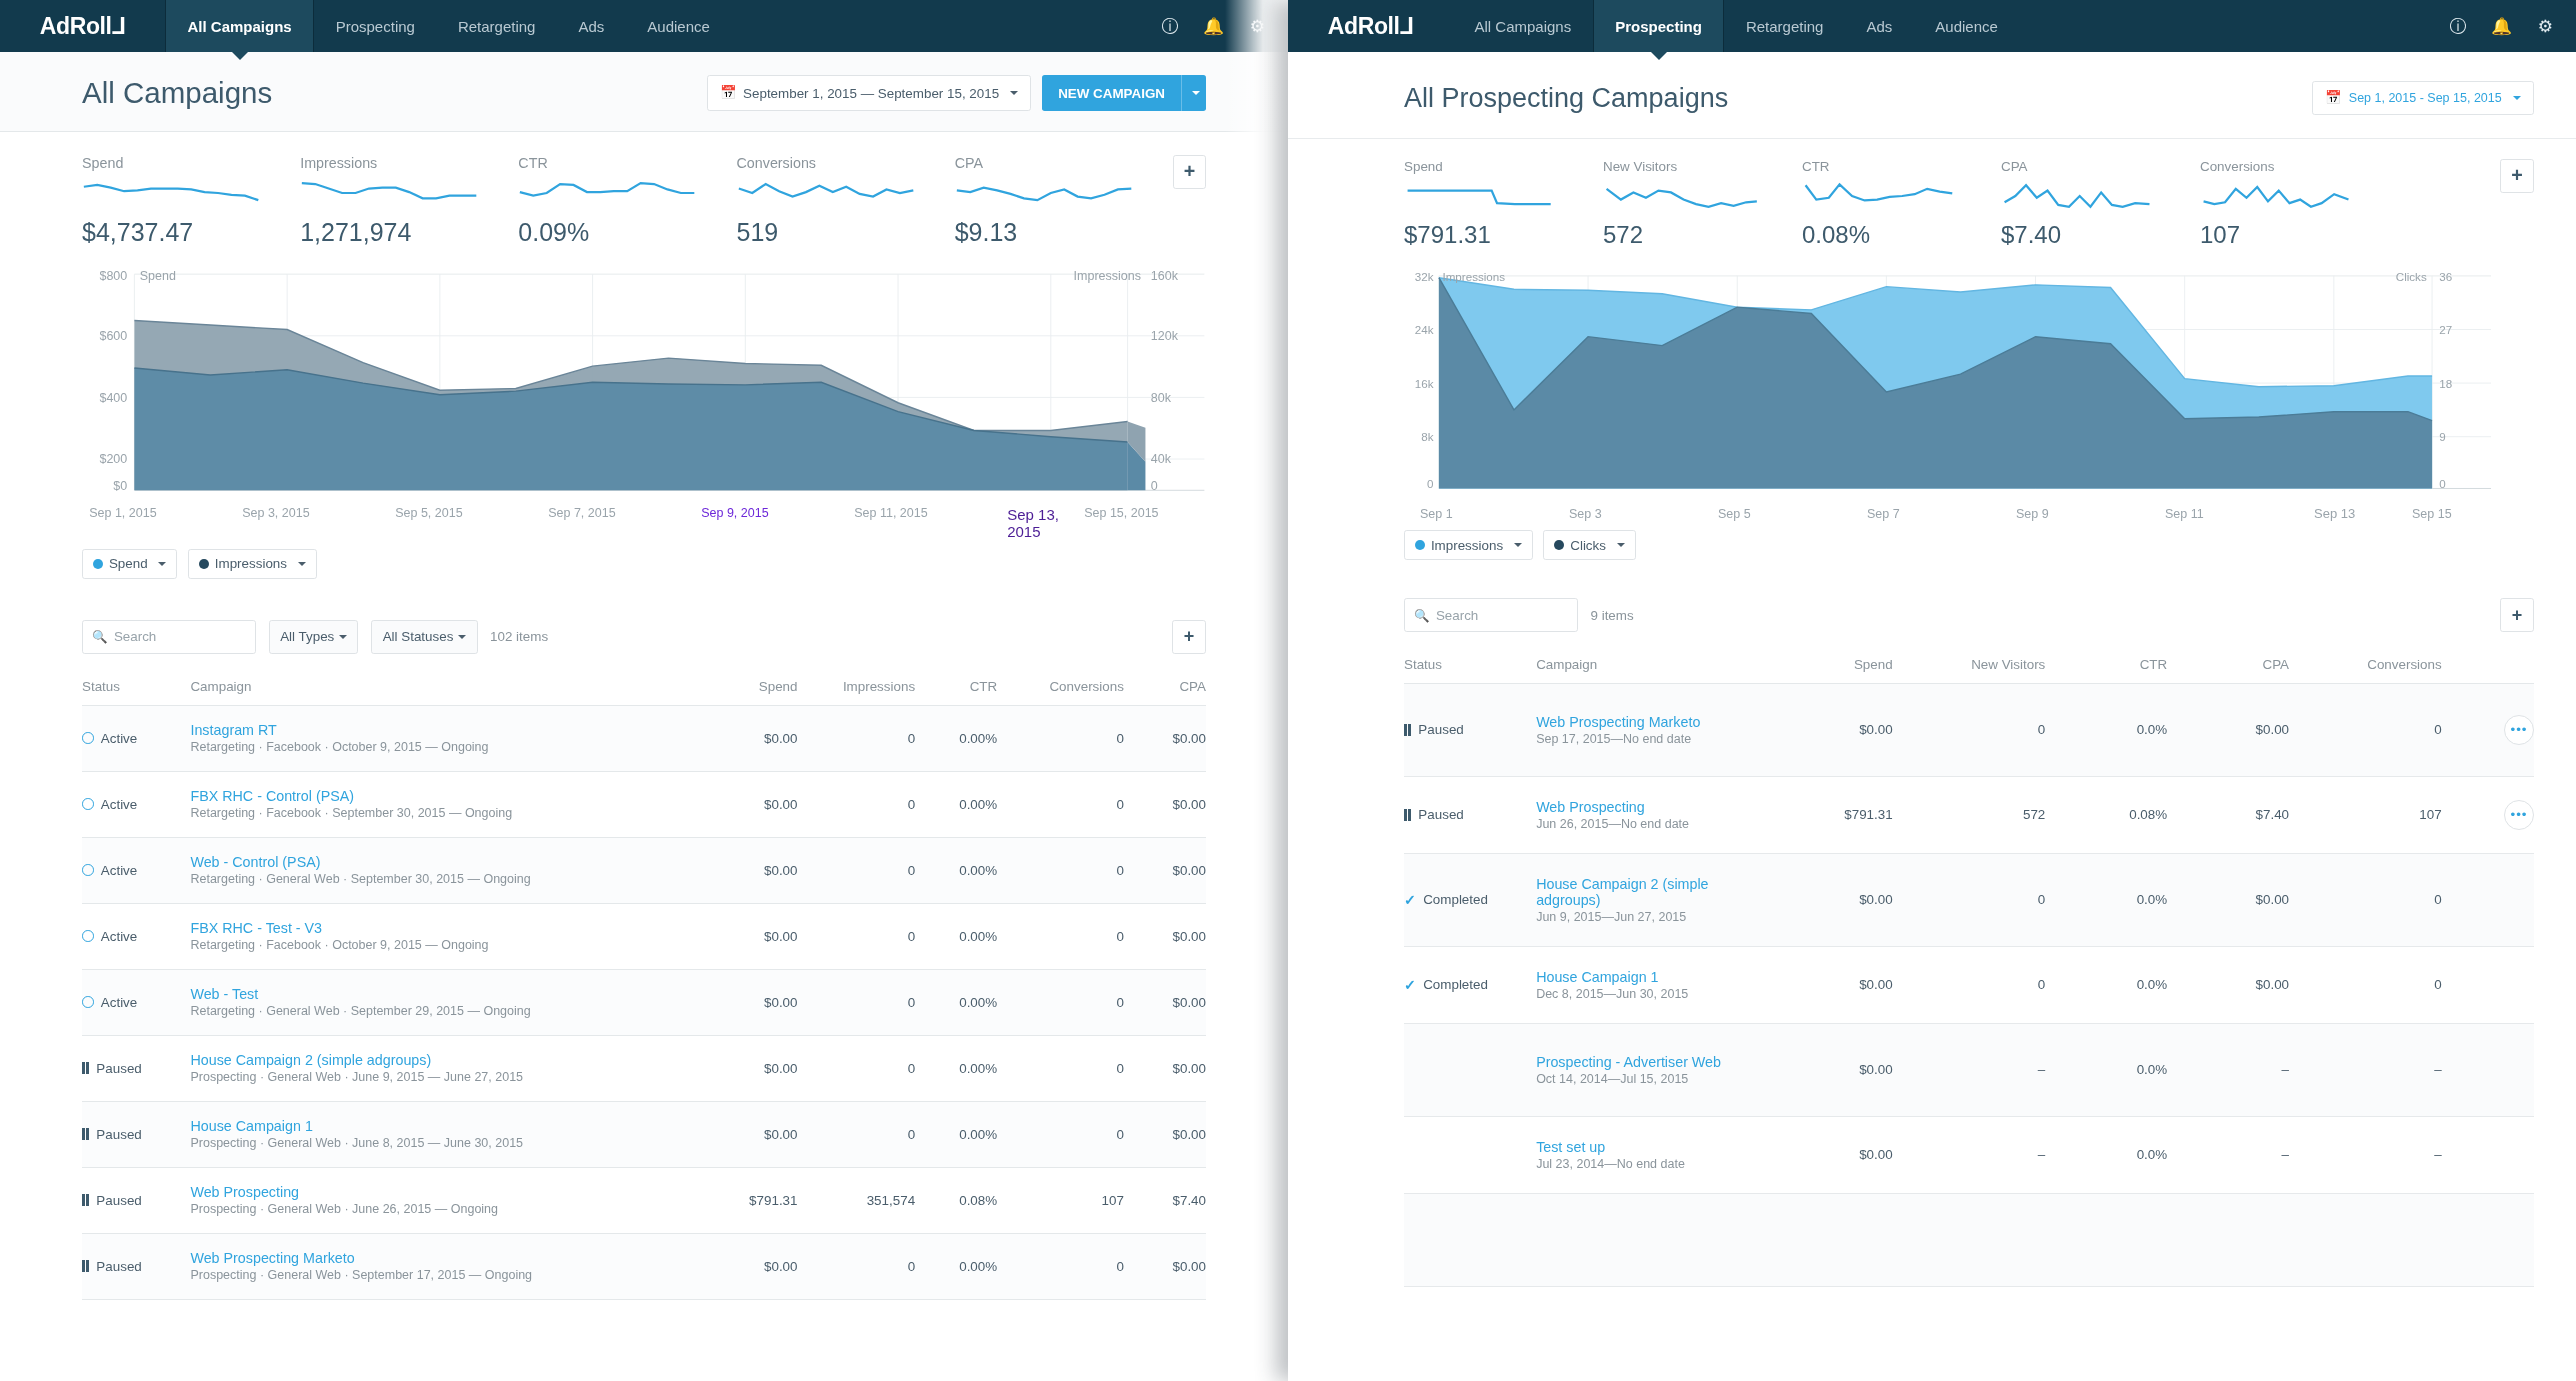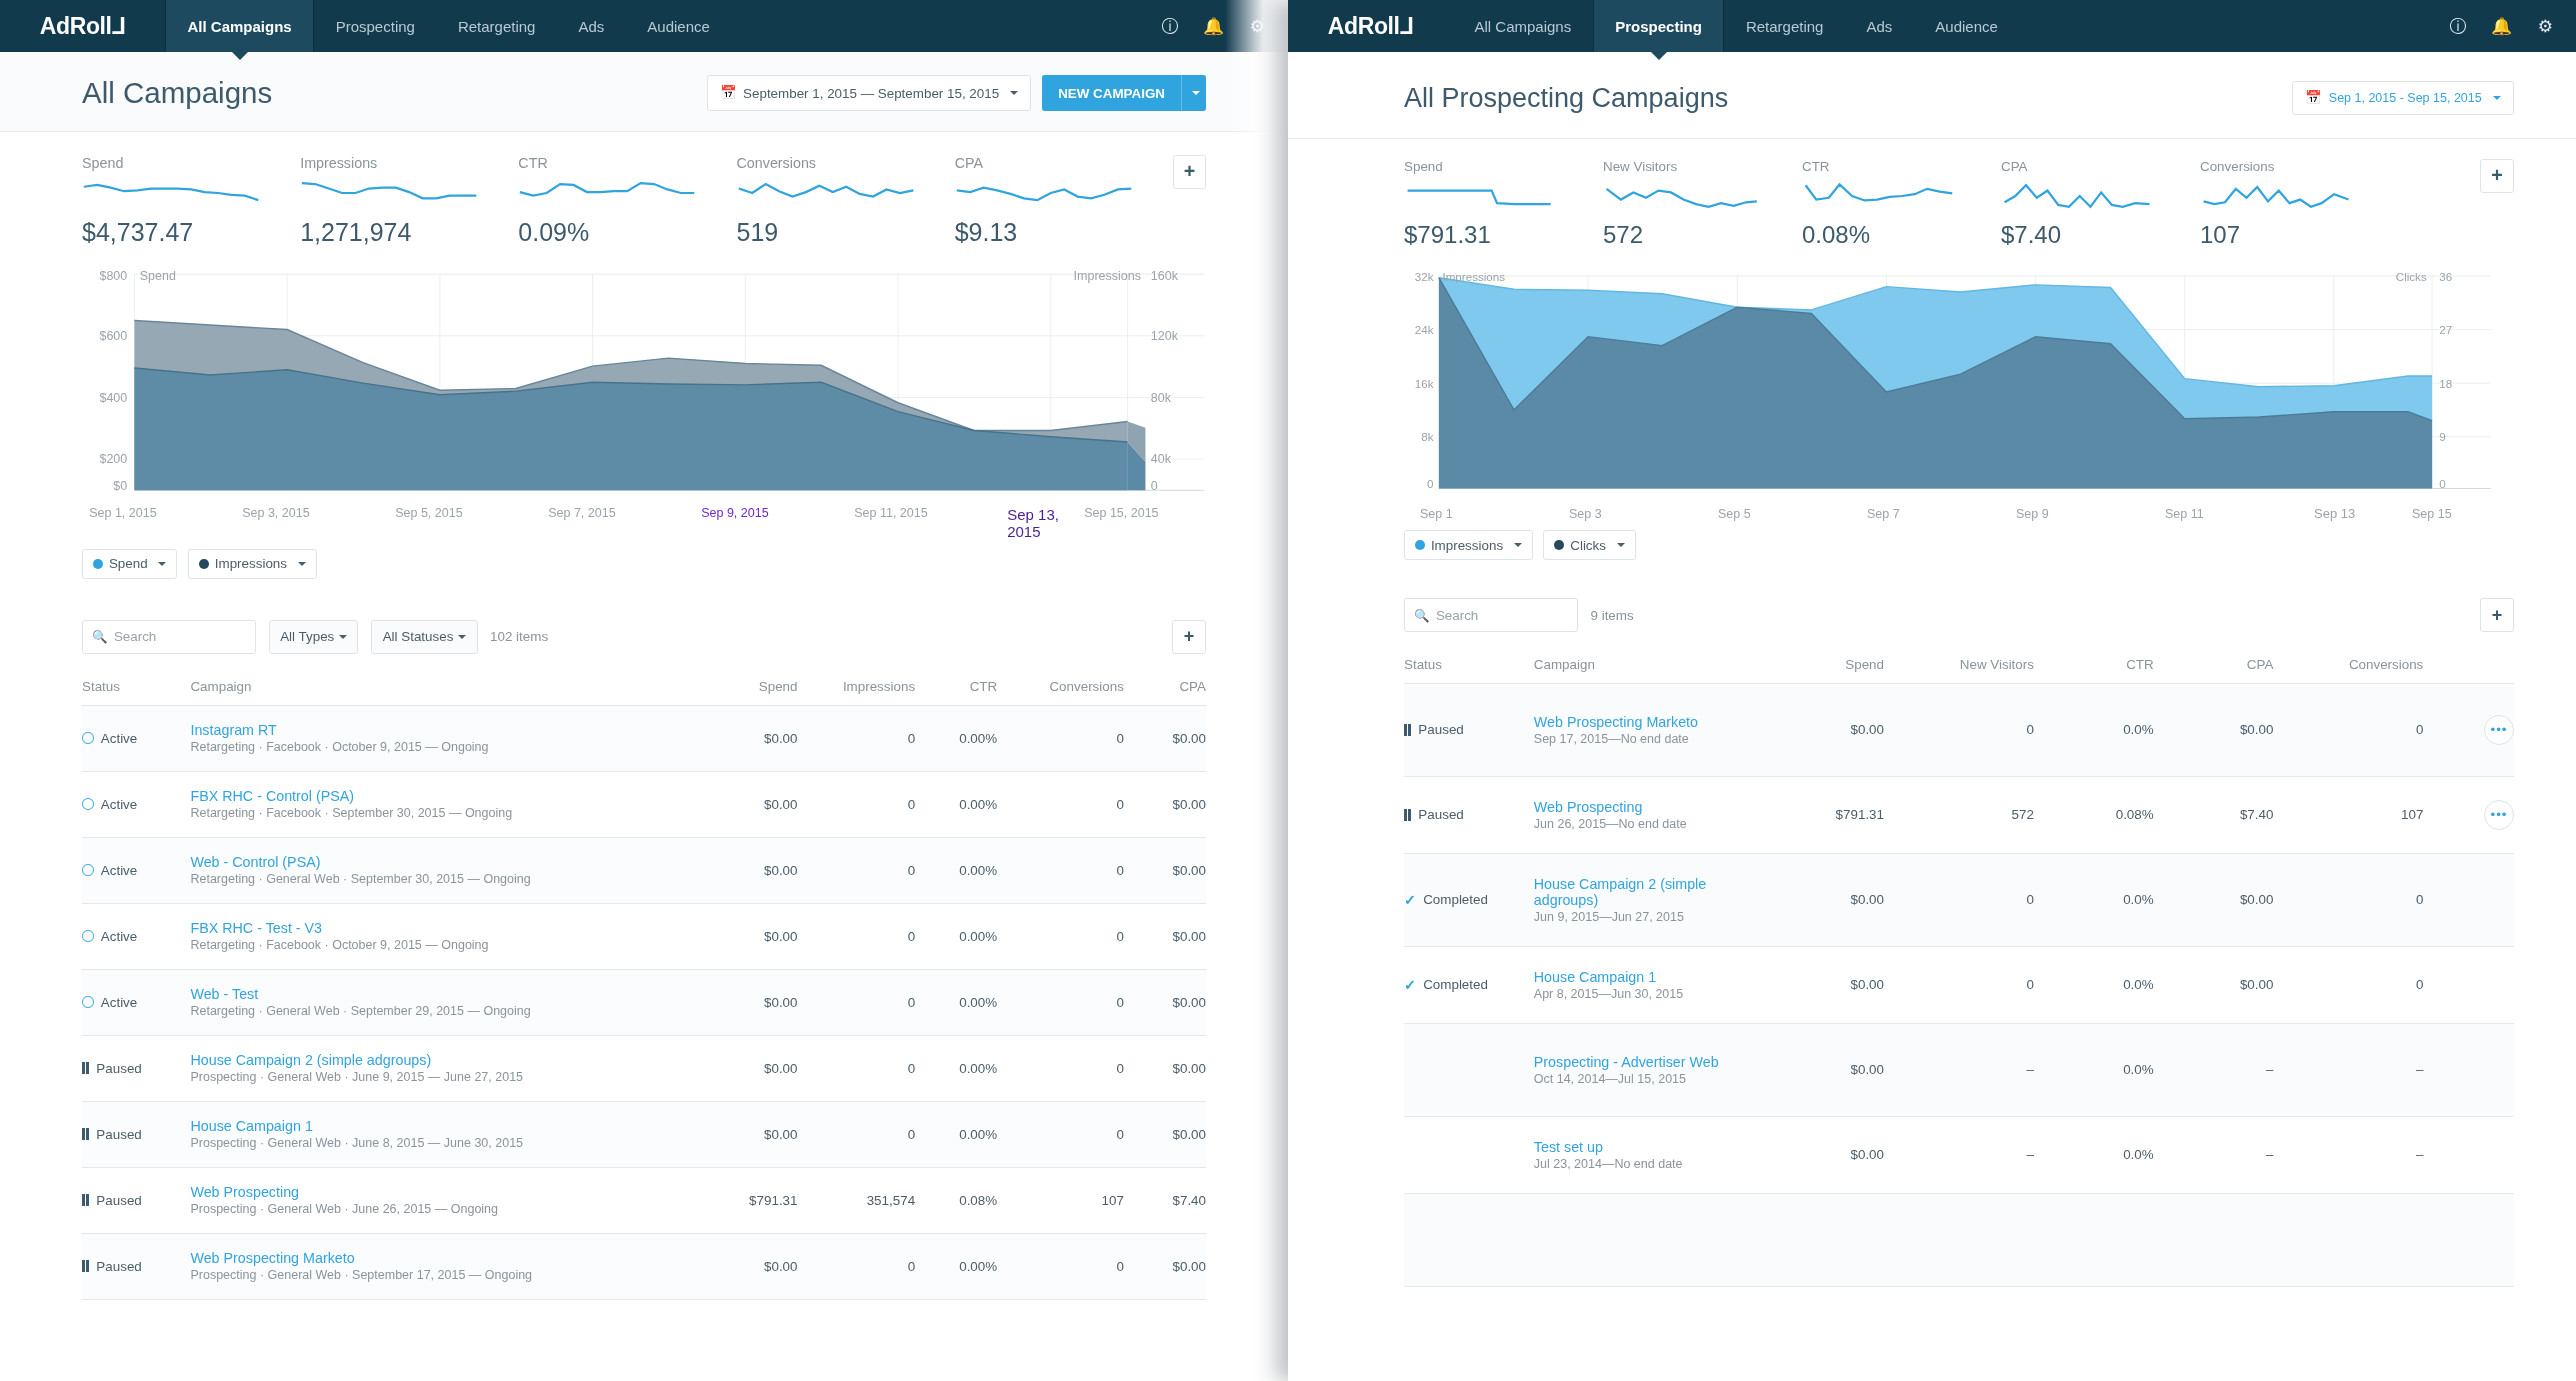--- a/index.html
+++ b/index.html
@@ -199,21 +199,21 @@
 
   
   #right-app {
     position:absolute; left:1288px; top:0;
     width:1288px; height:1381px;
     background:#ffffff;
     display:flex; flex-direction:column;
     overflow:hidden;
     box-shadow:-12.5px 0 19.7px rgba(40,50,60,0.30);
   }
-  #right-app .inner { padding-left:116px; padding-right:62px; }
+  #right-app .inner { padding-left:116px; padding-right:42px; }
   #right-app .page-head {
     background:#ffffff; border-bottom:0.9px solid #e8ebed;
     padding:29px 0 23px 0;
   }
   #right-app .page-title { font-size:27px; color:#3d5a6c; }
   #right-app .date-btn { color:#30a4de; border-color:#e0e4e7; height:34px; font-size:12.5px;}
   #right-app .metric { width:199px; }
   #right-app .metric-label { font-size:13.4px; }
   #right-app .metric-value { font-size:24px; }
   #right-app tbody tr { border-bottom:0.9px solid #e6e9eb; }
@@ -817,21 +817,21 @@
           </tr>
           <tr>
             <td style="height:77px;">
               <span class="status-cell">
                 <span class="ic-done">✓</span>
                 <span>Completed</span>
               </span>
             </td>
             <td>
               <div class="camp-name">House Campaign 1</div>
-              <div class="camp-sub">Apr 8, 2015—Jun 30, 2015</div>
+              <div class="camp-sub">Dec 8, 2015—Jun 30, 2015</div>
             </td>
             <td class="num" style="text-align:right">$0.00</td>
             <td class="num" style="text-align:right">0</td>
             <td class="num" style="text-align:right">0.0%</td>
             <td class="num" style="text-align:right">$0.00</td>
             <td class="num" style="text-align:right">0</td>
             <td style="text-align:right"></td>
           </tr>
           <tr>
             <td style="height:93px;">

